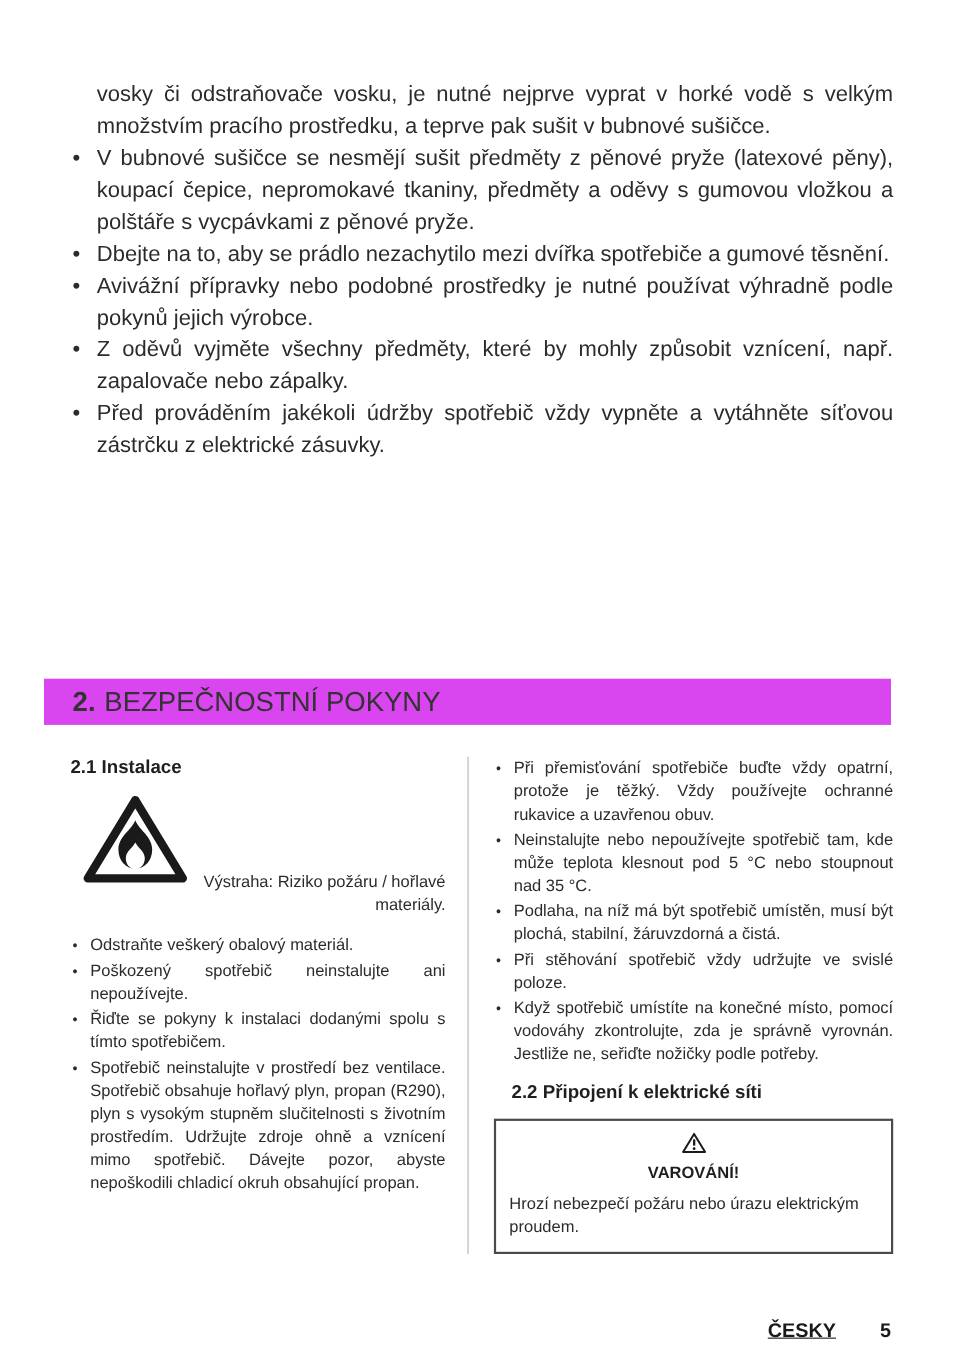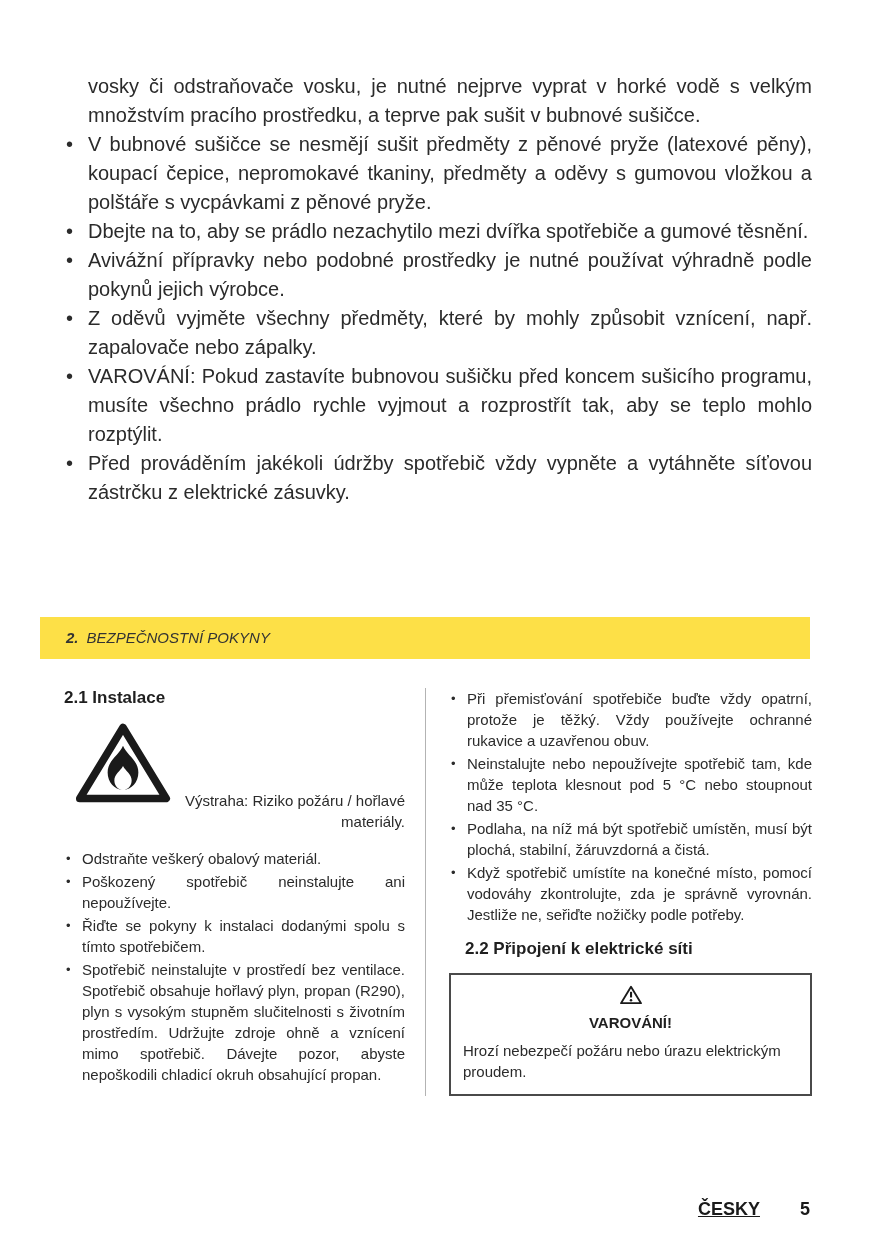--- a/index.html
+++ b/index.html
@@ -37,27 +37,26 @@
     content:"\2022";
     position:absolute;
     left:2px; top:0;
   }
 
   
   .section-header {
     position:absolute;
     left:40px; top:617px;
     width:770px; height:42px;
-    background:#fde047;
-    font-size:15px;
+    background:#d946ef;
+    font-size:25px;
     line-height:42px;
     padding-left:26px;
     color:#333333;
     white-space:nowrap;
-    font-style:italic;
   }
   .sec-num { font-weight:bold; margin-right:8px; }
 
   
   .columns {
     position:absolute;
     left:64px; top:688px;
     width:748px;
     display:flex;
     align-items:stretch;
@@ -158,21 +157,20 @@
 
 <div class="page">
 
   <div class="top-block">
     <p class="top-cont">vosky či odstraňovače vosku, je nutné nejprve vyprat v horké vodě s velkým množstvím pracího prostředku, a teprve pak sušit v bubnové sušičce.</p>
     <ul class="big-list">
       <li><span>V bubnové sušičce se nesmějí sušit předměty z pěnové pryže (latexové pěny), koupací čepice, nepromokavé tkaniny, předměty a oděvy s gumovou vložkou a polštáře s vycpávkami z pěnové pryže.</span></li>
       <li><span>Dbejte na to, aby se prádlo nezachytilo mezi dvířka spotřebiče a gumové těsnění.</span></li>
       <li><span>Avivážní přípravky nebo podobné prostředky je nutné používat výhradně podle pokynů jejich výrobce.</span></li>
       <li><span>Z oděvů vyjměte všechny předměty, které by mohly způsobit vznícení, např. zapalovače nebo zápalky.</span></li>
-      <li><span>VAROVÁNÍ: Pokud zastavíte bubnovou sušičku před koncem sušicího programu, musíte všechno prádlo rychle vyjmout a rozprostřít tak, aby se teplo mohlo rozptýlit.</span></li>
       <li><span>Před prováděním jakékoli údržby spotřebič vždy vypněte a vytáhněte síťovou zástrčku z elektrické zásuvky.</span></li>
     </ul>
   </div>
 
   <div class="section-header">
     <span class="sec-num">2.</span><span>BEZPEČNOSTNÍ POKYNY</span>
   </div>
 
   <div class="columns">
 
@@ -192,20 +190,21 @@
       </ul>
     </div>
 
     <div class="col-divider"></div>
 
     <div class="col-right">
       <ul class="small-list">
         <li><span>Při přemisťování spotřebiče buďte vždy opatrní, protože je těžký. Vždy používejte ochranné rukavice a uzavřenou obuv.</span></li>
         <li><span>Neinstalujte nebo nepoužívejte spotřebič tam, kde může teplota klesnout pod 5 °C nebo stoupnout nad 35 °C.</span></li>
         <li><span>Podlaha, na níž má být spotřebič umístěn, musí být plochá, stabilní, žáruvzdorná a čistá.</span></li>
+        <li><span>Při stěhování spotřebič vždy udržujte ve svislé poloze.</span></li>
         <li><span>Když spotřebič umístíte na konečné místo, pomocí vodováhy zkontrolujte, zda je správně vyrovnán. Jestliže ne, seřiďte nožičky podle potřeby.</span></li>
       </ul>
 
       <h3 class="sub-heading-2">2.2 Připojení k elektrické síti</h3>
 
       <div class="warning-box">
         <div class="wb-title-row">
           <svg class="warn-icon" viewBox="0 0 24 22" xmlns="http://www.w3.org/2000/svg">
               <path d="M12 2 L23 20 L1 20 Z" fill="none" stroke="#1a1a1a" stroke-width="2" stroke-linejoin="round"></path>
               <rect x="10.9" y="7.5" width="2.3" height="6.2" fill="#1a1a1a"></rect>

